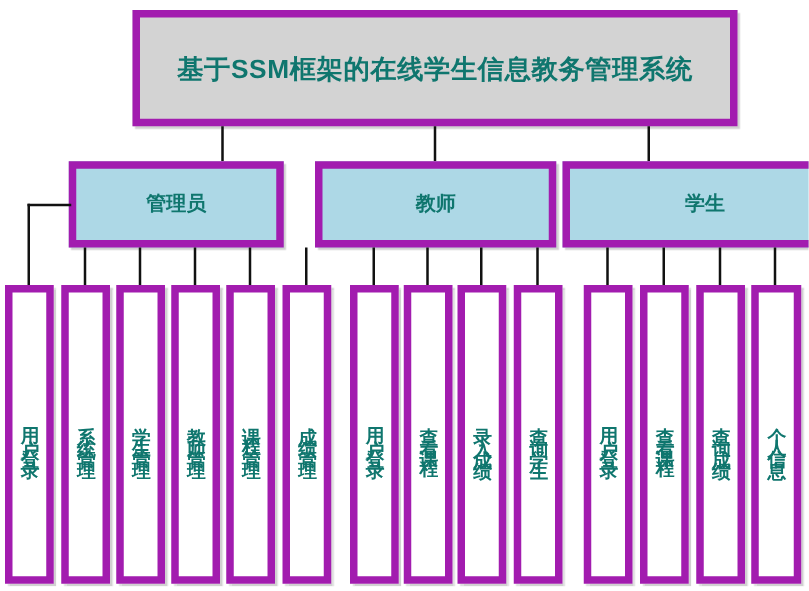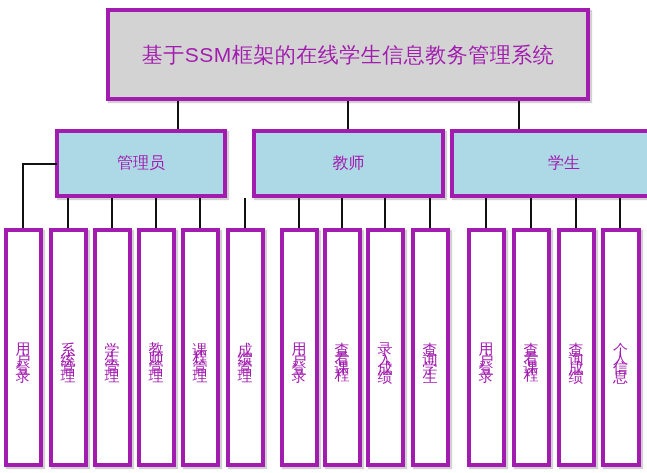--- a/index.html
+++ b/index.html
@@ -11,26 +11,27 @@
   #canvas {
     position: relative;
     width: 647px;
     height: 473px;
     background: #ffffff;
     overflow: hidden;
   }
   .box {
     position: absolute;
     box-sizing: border-box;
-    border: 4px solid #a21caf;
+    border: 6px solid #a21caf;
     display: flex;
     align-items: center;
     justify-content: center;
     box-shadow: 2px 2px 1px rgba(0,0,0,0.18);
-    color: #a21caf;
+    color: #0f766e;
+    font-weight: bold;
   }
   .title-box {
     left: 106px; top: 8px;
     width: 484px; height: 93px;
     background: #d3d3d3;
     font-size: 21px;
     letter-spacing: 0.5px;
     text-align: center;
   }
   .group-box {

